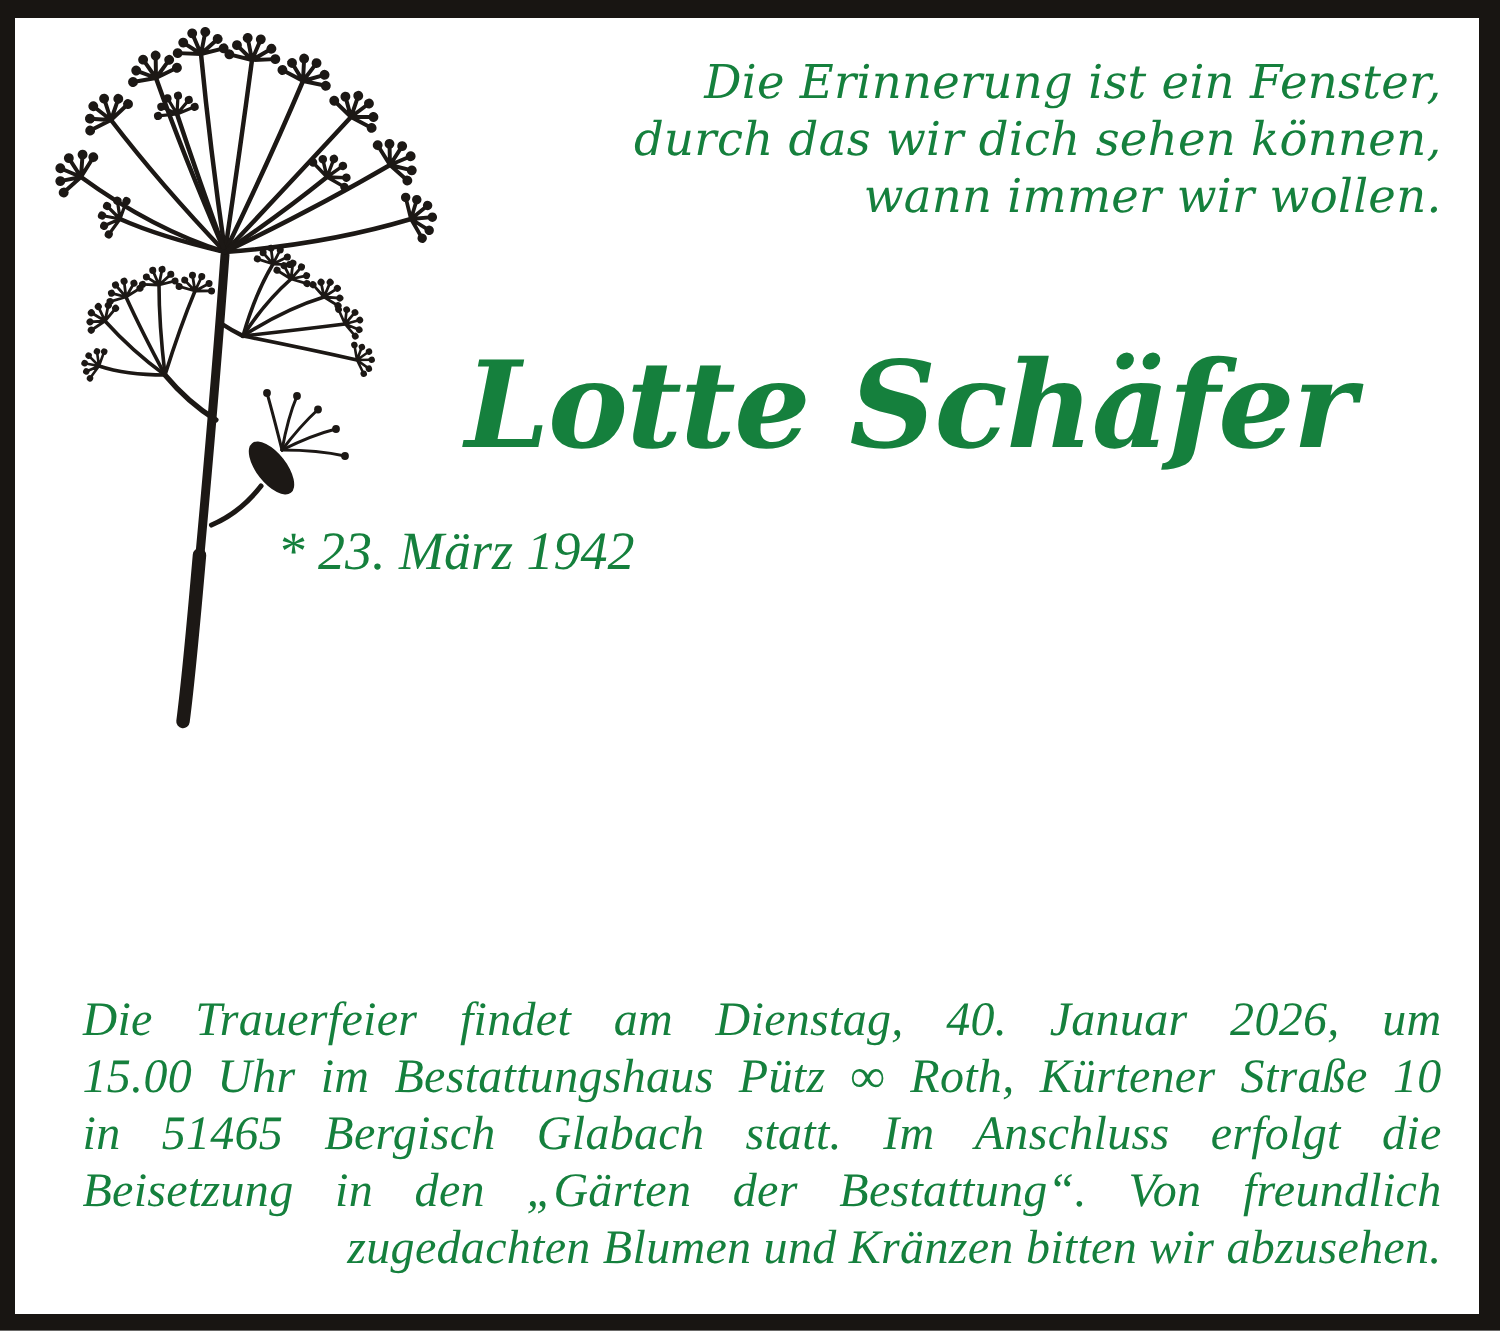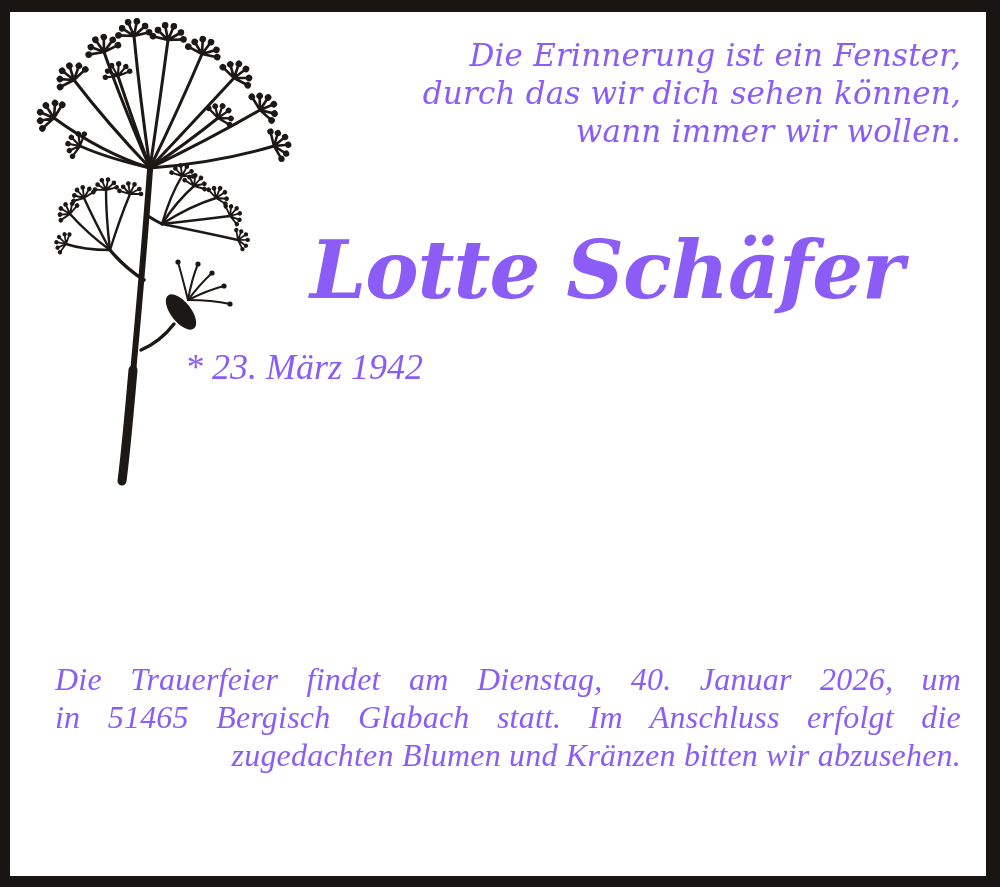--- a/index.html
+++ b/index.html
@@ -6,21 +6,21 @@
   .page {
     position: relative;
     width: 1000px;
     height: 887px;
     box-sizing: border-box;
     background: #ffffff;
     border-style: solid;
     border-color: #181512;
     border-width: 12px 14px 11px 10px;
     font-family: "Liberation Serif", serif;
-    color: #8b5cf6;
+    color: #15803d;
     overflow: hidden;
   }
   .abs { position: absolute; }
 
   
   .flower-wrap { left: 12px; top: 6px; width: 295px; height: 490px; }
   .flower-wrap svg { width: 100%; height: 100%; }
   .flower-wrap .ln { stroke: #1c1815; fill: none; }
   .flower-wrap .fl { fill: #1c1815; stroke: none; }
 
@@ -190,17 +190,19 @@
 
   <div class="abs name">Lotte Schäfer</div>
 
   <div class="abs dates">
     <span>* 23. März 1942</span>
   </div>
 
 
   <div class="abs announce">
     <div class="jline">Die Trauerfeier findet am Dienstag, 40. Januar 2026, um</div>
+    <div class="jline">15.00 Uhr im Bestattungshaus Pütz ∞ Roth, Kürtener Straße 10</div>
     <div class="jline">in 51465 Bergisch Glabach statt. Im Anschluss erfolgt die</div>
+    <div class="jline">Beisetzung in den „Gärten der Bestattung“. Von freundlich</div>
     <div class="lastline">zugedachten Blumen und Kränzen bitten wir abzusehen.</div>
   </div>
 
 </div>
 
 </body></html>

